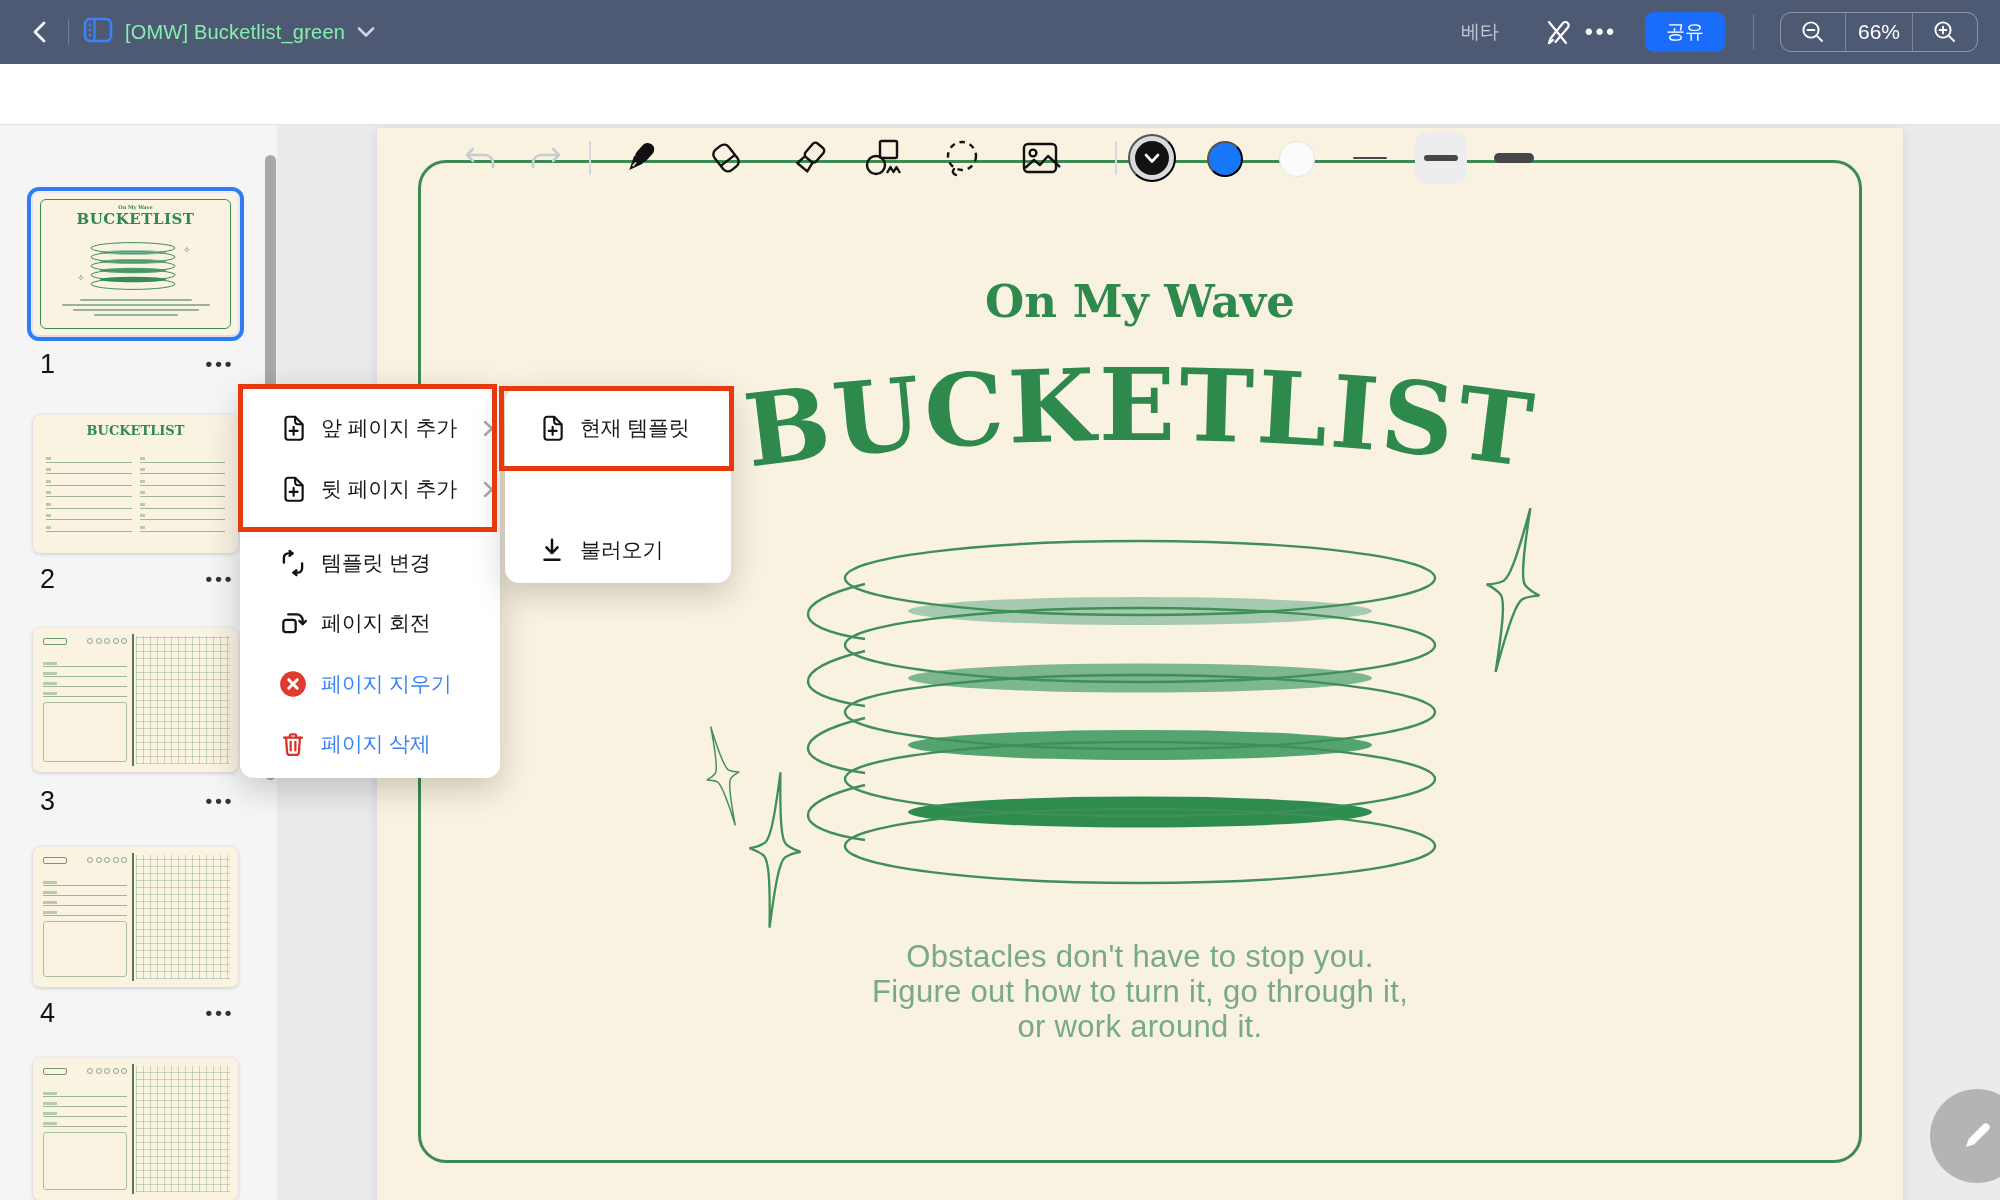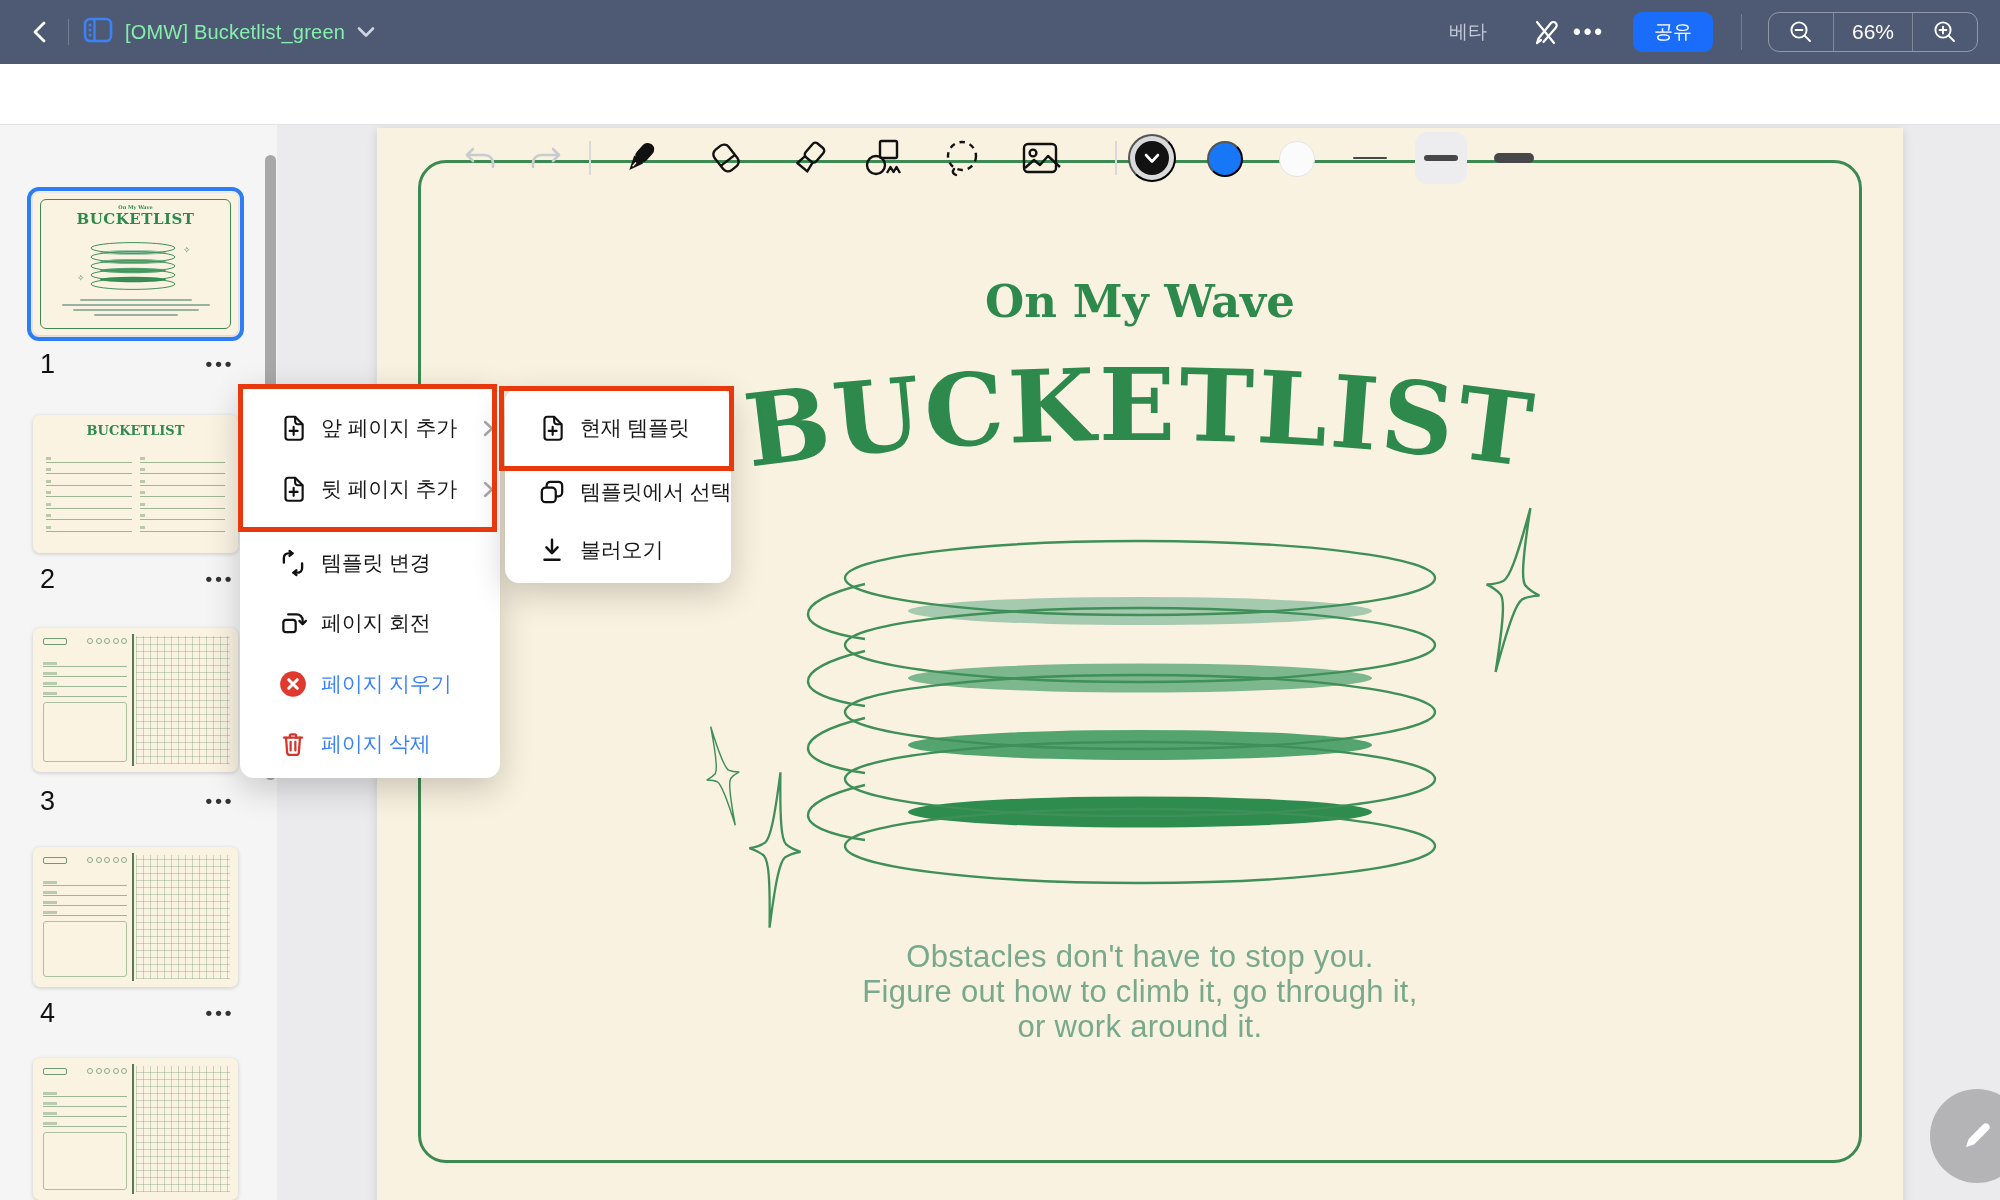--- a/index.html
+++ b/index.html
@@ -20,21 +20,21 @@
   .iconbtn { background:none; border:none; width:44px; height:44px; display:flex; align-items:center;
              justify-content:center; cursor:pointer; }
   .dots3w { color:#fff; font-size:22px; letter-spacing:3px; font-weight:700; }
   .share { background:#1a6dfa; color:#fff; border:none; border-radius:9px; font-size:19px; font-weight:500;
            height:40px; padding:0 21px; margin:0 0 0 22px; cursor:pointer; }
   .tb-div2 { width:1px; height:36px; background:rgba(255,255,255,.22); margin:0 0 0 28px; }
   .zoomgrp { display:flex; align-items:stretch; height:40px; border:1.5px solid rgba(255,255,255,.38);
              border-radius:11px; margin:0 22px 0 26px; overflow:hidden; }
   .zoomgrp > * { display:flex; align-items:center; justify-content:center; }
   .zoombtn { width:64px; background:none; border:none; cursor:pointer; }
-  .zoomlvl { width:80px; color:#fff; font-size:21px; font-weight:500;
+  .zoomlvl { width:68px; color:#fff; font-size:21px; font-weight:500;
              border-left:1px solid rgba(255,255,255,.28); border-right:1px solid rgba(255,255,255,.28); }
 
   
   .toolbar { position:absolute; left:0; top:64px; width:2000px; height:61px; background:#fff;
              border-bottom:1px solid #e2e2e5; z-index:29; }
   .tool { position:absolute; top:70px; width:48px; height:48px; background:none; border:none;
           display:flex; align-items:center; justify-content:center; cursor:pointer; }
   .tdiv { position:absolute; top:77px; width:1.5px; height:34px; background:#d9d9dc; }
   .swatch { position:absolute; border-radius:50%; cursor:pointer; }
   .halo { left:1128px; top:70px; width:48px; height:48px; background:#d9dadc; display:flex;
@@ -313,21 +313,21 @@
 
       <g fill="#faf2e0" stroke="#3f8f58" stroke-width="2.4">
         <path transform="translate(1136,462) rotate(12) scale(1,1.02)" d="M0 -82 C 3 -30 6 -12 11 -7 C 16 -3 23 -1 27 0 C 23 1 16 3 11 7 C 6 12 3 30 0 82 C -3 30 -6 12 -11 7 C -16 3 -23 1 -27 0 C -23 -1 -16 -3 -11 -7 C -6 -12 -3 -30 0 -82 Z"></path>
         <path transform="translate(346,648) rotate(-14) scale(0.62)" d="M0 -82 C 3 -30 6 -12 11 -7 C 16 -3 23 -1 27 0 C 23 1 16 3 11 7 C 6 12 3 30 0 82 C -3 30 -6 12 -11 7 C -16 3 -23 1 -27 0 C -23 -1 -16 -3 -11 -7 C -6 -12 -3 -30 0 -82 Z"></path>
         <path transform="translate(398,722) rotate(4) scale(0.95)" d="M0 -82 C 3 -30 6 -12 11 -7 C 16 -3 23 -1 27 0 C 23 1 16 3 11 7 C 6 12 3 30 0 82 C -3 30 -6 12 -11 7 C -16 3 -23 1 -27 0 C -23 -1 -16 -3 -11 -7 C -6 -12 -3 -30 0 -82 Z"></path>
       </g>
     </svg>
 
     <div class="quote">
       <div>Obstacles don't have to stop you.</div>
-      <div>Figure out how to climb it, go through it,</div>
+      <div>Figure out how to turn it, go through it,</div>
       <div>or work around it.</div>
     </div>
   </div>
 </div>
 
 <div class="sidebar">
   <div class="sb-scroll"></div>
 
   <div class="thumb selected" style="top:68px;height:142px">
     <div class="m1-border"></div>
@@ -537,29 +537,20 @@
       <svg width="30" height="30" viewBox="0 0 28 28">
           <g fill="none" stroke="#111" stroke-width="2" stroke-linejoin="round">
         <path d="M7 6 a2.5 2.5 0 0 1 2.5 -2.5 h6.5 l7 7 v12 a2.5 2.5 0 0 1 -2.5 2.5 h-11 a2.5 2.5 0 0 1 -2.5 -2.5 z"></path>
         <path d="M16 3.5 v4.5 a2.5 2.5 0 0 0 2.5 2.5 h4.5"></path>
           </g>
         <path d="M14.6 13 V20.4 M10.9 16.7 H18.3" stroke="#111" stroke-width="2" stroke-linecap="round"></path>
       </svg>
     </span>
     <span class="mlabel">현재 템플릿</span>
   </div>
-  <div class="mrow" style="top:80px">
-    <span class="micon">
-      <svg width="30" height="30" viewBox="0 0 28 28">
-        <rect x="9" y="4.5" width="14.5" height="13.5" rx="3.5" fill="none" stroke="#111" stroke-width="2.1"></rect>
-        <rect x="4.5" y="10" width="13" height="13.5" rx="3.5" fill="#fff" stroke="#111" stroke-width="2.1"></rect>
-      </svg>
-    </span>
-    <span class="mlabel">템플릿에서 선택</span>
-  </div>
   <div class="mrow" style="top:138px">
     <span class="micon">
       <svg width="30" height="30" viewBox="0 0 28 28">
           <g fill="none" stroke="#111" stroke-width="2.3" stroke-linecap="round" stroke-linejoin="round">
         <path d="M14 4.5 V16.5"></path>
             <path d="M8.8 11.5 L14 17 L19.2 11.5"></path>
             <path d="M7 23 H21"></path>
           </g>
       </svg>
     </span>

